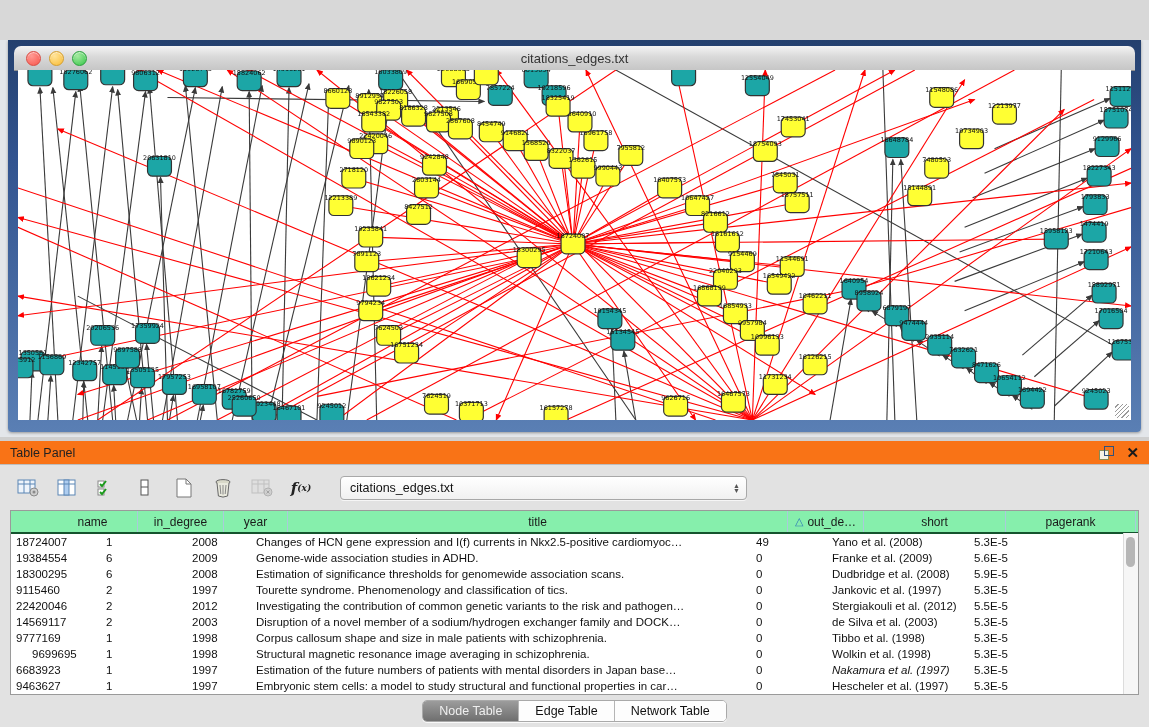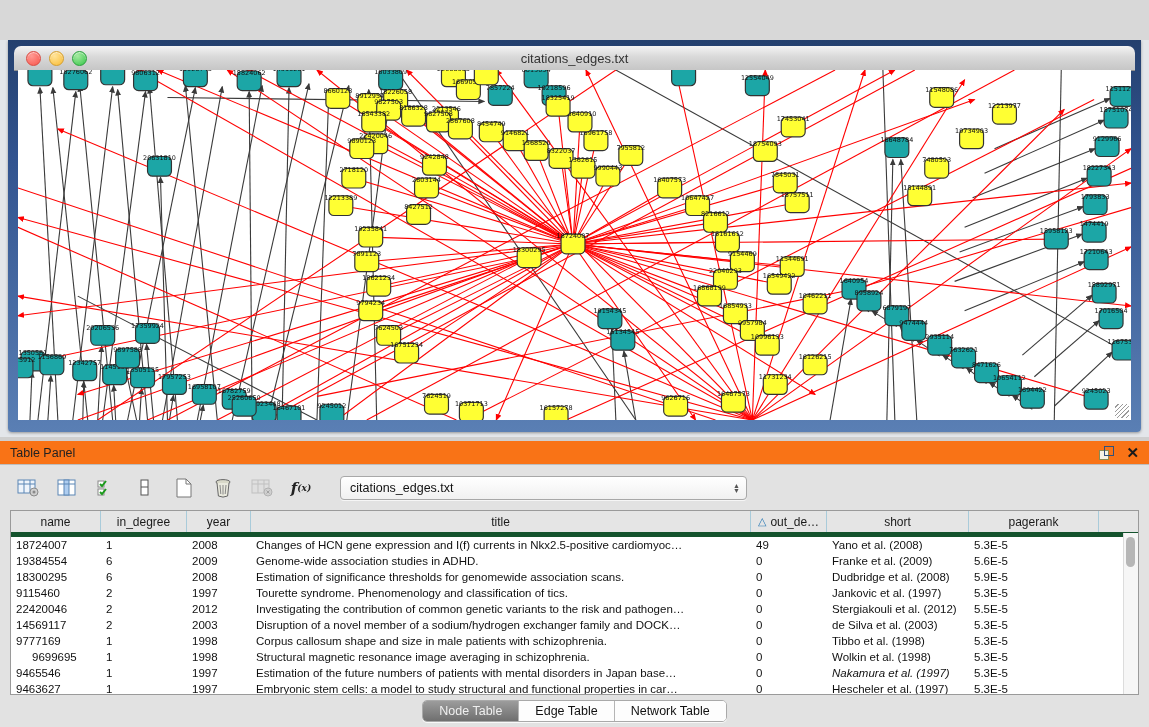--- a/index.html
+++ b/index.html
@@ -40,21 +40,21 @@
   .toolbar{display:flex;align-items:center;gap:15px;height:32px;padding:0 8px;margin-bottom:6px;}
   .tbtn{display:flex;align-items:center;justify-content:center;width:24px;height:24px;}
   .combo{margin-left:12px;width:392px;height:22px;border:1px solid #a8a8a8;border-radius:4px;
     background:linear-gradient(#ffffff,#f1f1f1);display:flex;align-items:center;font-size:12.5px;color:#111;
     padding:0 4px 0 9px;box-shadow:0 1px 0 rgba(255,255,255,.7);}
   .combo .arrows{margin-left:auto;display:flex;flex-direction:column;line-height:5px;font-size:7px;color:#555;padding-right:2px;}
   .fx{font-family:"DejaVu Serif",serif;font-style:italic;font-weight:bold;font-size:15px;color:#222;}
   .fx small{font-size:9px;font-style:italic;}
 
   .table-box{position:relative;margin:0 2px;background:#fff;border:1px solid #9a9a9a;height:183px;overflow:hidden;}
-  .thead{display:flex;height:21px;background:#e5e5e5;border-bottom:5px solid #14532d;}
+  .thead{display:flex;height:21px;background:#86efac;border-bottom:2px solid #14532d;padding-left:37px;}
   .th{box-sizing:border-box;border-right:1px solid #a9cbda;display:flex;align-items:center;justify-content:center;
     font-size:12px;color:#1a1a1a;white-space:nowrap;overflow:hidden;}
   .th .sortmark{color:#2e7bb5;margin-right:4px;font-size:11px;}
   .tbody .tr{display:flex;height:16px;align-items:center;}
   .td{box-sizing:border-box;padding-left:5px;font-size:11.5px;color:#111;white-space:nowrap;overflow:hidden;}
   .vscroll{position:absolute;top:22px;right:0;width:14px;bottom:0;background:#f6f6f6;border-left:1px solid #dcdcdc;}
   .vthumb{position:absolute;top:4px;left:2px;width:9px;height:30px;border-radius:5px;background:#b6b6b6;}
 
   .tabbar{display:flex;justify-content:center;margin-top:5px;}
   .seg{display:flex;border:1px solid #a9a9a9;border-radius:5px;overflow:hidden;background:#fdfdfd;box-shadow:0 1px 0 rgba(255,255,255,.8);}
@@ -647,21 +647,21 @@
             <div class="tr">
               <div class="td" style="width: 90px; padding-left: 21px;">9699695</div>
               <div class="td" style="width: 86px;">1</div>
               <div class="td" style="width: 64px;">1998</div>
               <div class="td" style="width: 500px;">Structural magnetic resonance image averaging in schizophrenia.</div>
               <div class="td" style="width: 76px;">0</div>
               <div class="td" style="width: 142px;">Wolkin et al. (1998)</div>
               <div class="td" style="width: 130px;">5.3E-5</div>
             </div>
             <div class="tr">
-              <div class="td" style="width: 90px;">9465546</div>
+              <div class="td" style="width: 90px;">6683923</div>
               <div class="td" style="width: 86px;">1</div>
               <div class="td" style="width: 64px;">1997</div>
               <div class="td" style="width: 500px;">Estimation of the future numbers of patients with mental disorders in Japan base…</div>
               <div class="td" style="width: 76px;">0</div>
               <div class="td" style="width: 142px; font-style: italic;">Nakamura et al. (1997)</div>
               <div class="td" style="width: 130px;">5.3E-5</div>
             </div>
             <div class="tr">
               <div class="td" style="width: 90px;">9463627</div>
               <div class="td" style="width: 86px;">1</div>

